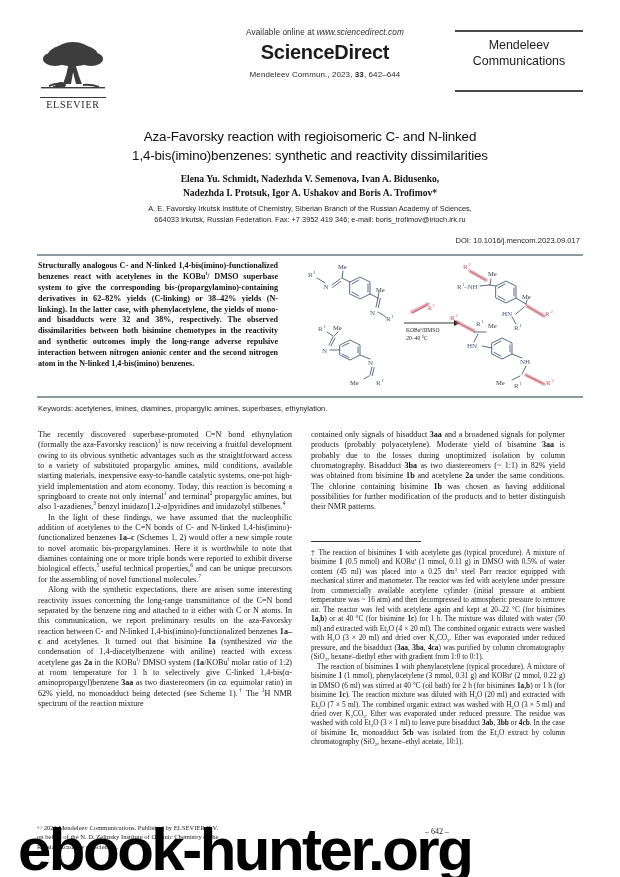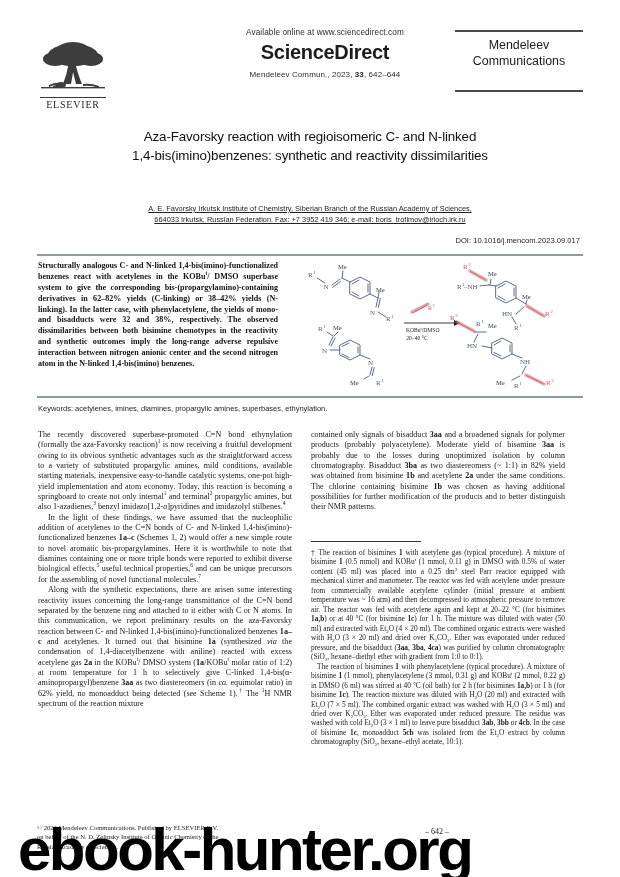--- a/index.html
+++ b/index.html
@@ -28,21 +28,21 @@
     border-top:1px solid #3a3a3a;width:66px;text-align:center;
     padding-top:1px;margin-top:1px;
   }
   .sd-block{
     position:absolute;left:205px;top:28px;width:240px;text-align:center;
   }
   .sd-avail{
     font-family:"Liberation Sans", sans-serif;
     font-size:8.2px;color:#2b2b2b;letter-spacing:0.1px;
   }
-  .sd-avail .url{color:#2b2b2b;}
+  .sd-avail .url{color:#2b2b2b;font-style:italic;}
   .sd-brand{
     font-family:"Liberation Sans", sans-serif;
     font-weight:bold;font-size:20px;color:#1c1c1c;
     margin-top:4px;letter-spacing:-0.3px;
   }
   .sd-cite{
     font-family:"Liberation Sans", sans-serif;
     font-size:8px;color:#2b2b2b;margin-top:6px;letter-spacing:0.1px;
   }
   .sd-cite b{font-weight:bold;}
@@ -65,21 +65,21 @@
     color:#111;letter-spacing:-0.15px;
   }
   .authors{
     position:absolute;left:60px;top:172px;width:500px;text-align:center;
     font-family:"Liberation Serif", serif;
     font-weight:bold;font-size:9.6px;line-height:1.45;color:#151515;
   }
   .affil{
     position:absolute;left:55px;top:203px;width:510px;text-align:center;
     font-family:"Liberation Sans", sans-serif;
-    font-size:7.4px;line-height:1.5;color:#222;text-decoration:underline;
+    font-size:7.4px;line-height:1.5;color:#222;
   }
   .doi{
     position:absolute;right:40px;top:236px;
     font-family:Liberation Sans, sans-serif;font-size:7.6px;color:#222;text-align:right;
   }
 
   
   .band-top{
     position:absolute;left:37px;top:254px;width:546px;height:1.6px;background:#8d9aa0;
   }
@@ -195,20 +195,24 @@
       </div>
       <div class="rule"></div>
     </div>
   </div>
 
   <div class="title">
     <div>Aza-Favorsky reaction with regioisomeric C- and N-linked</div>
     <div>1,4-bis(imino)benzenes: synthetic and reactivity dissimilarities</div>
   </div>
 
+  <div class="authors">
+    <div>Elena Yu. Schmidt, Nadezhda V. Semenova, Ivan A. Bidusenko,</div>
+    <div>Nadezhda I. Protsuk, Igor A. Ushakov and Boris A. Trofimov*</div>
+  </div>
 
   <div class="affil">
     <div>A. E. Favorsky Irkutsk Institute of Chemistry, Siberian Branch of the Russian Academy of Sciences,</div>
     <div>664033 Irkutsk, Russian Federation. Fax: +7 3952 419 346; e-mail: boris_trofimov@irioch.irk.ru</div>
   </div>
 
   <div class="doi">DOI: 10.1016/j.mencom.2023.09.017</div>
 
   <div class="band-top"></div>
 

